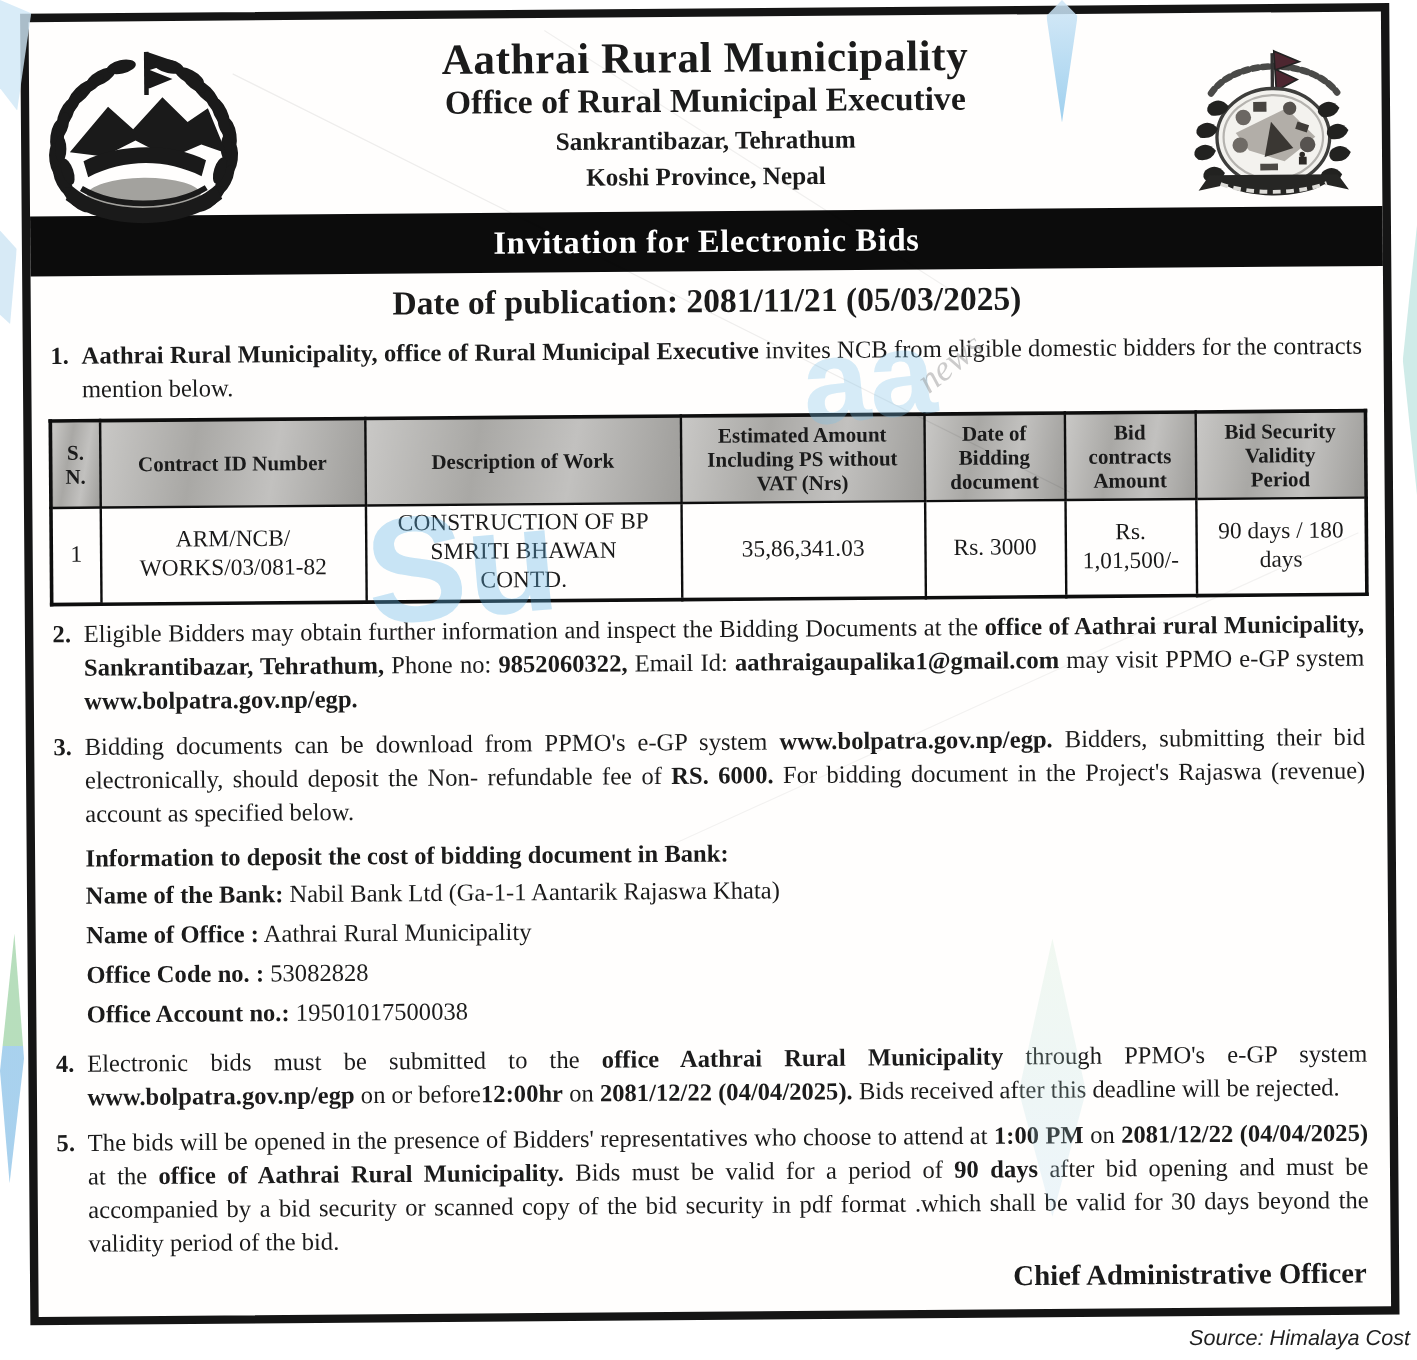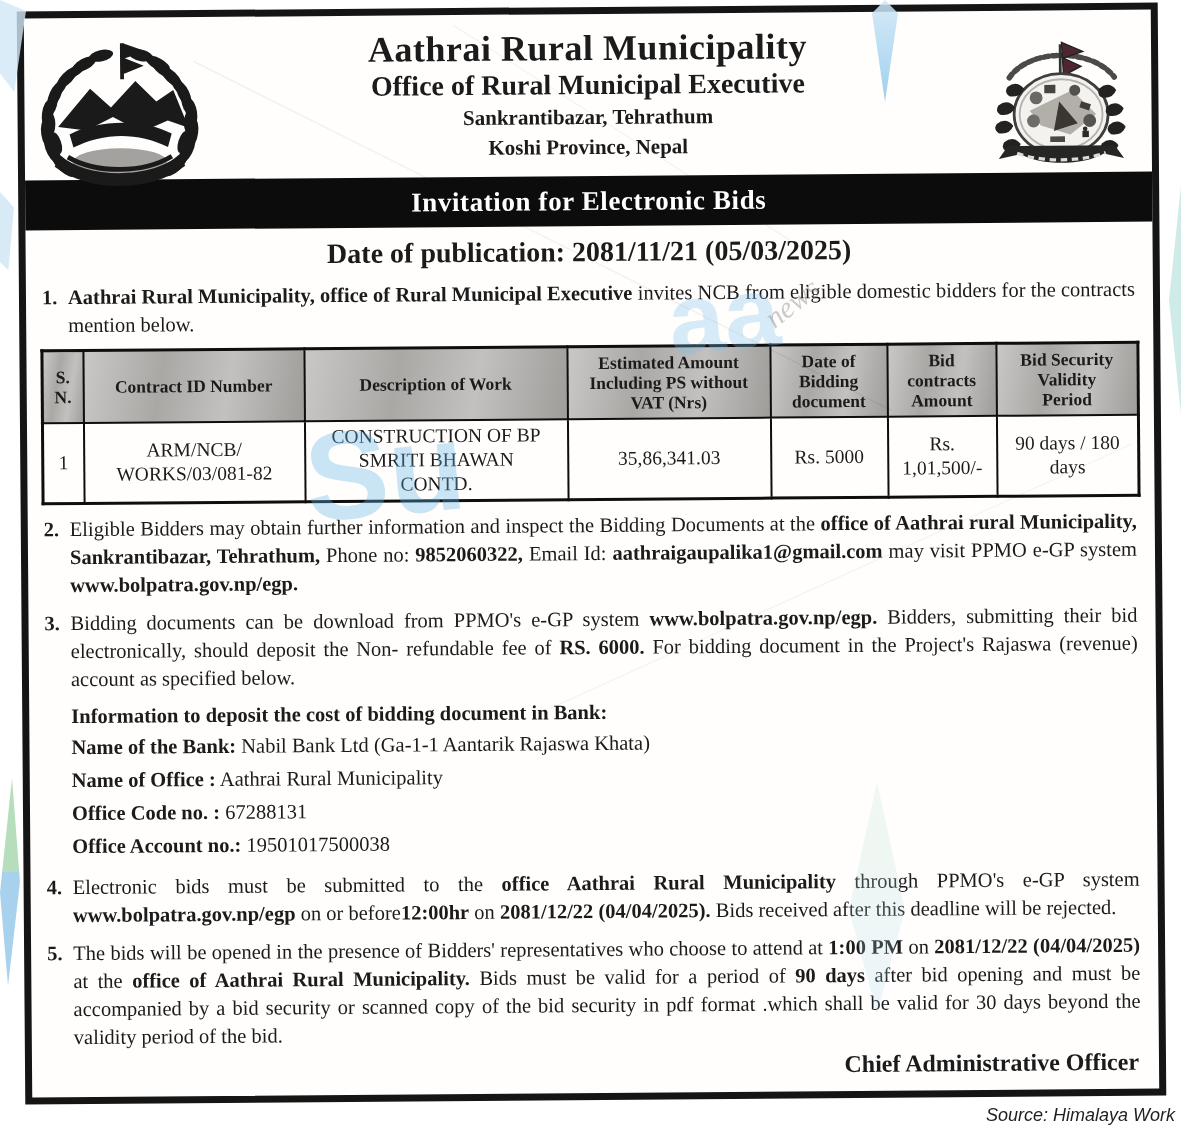--- a/index.html
+++ b/index.html
@@ -195,21 +195,21 @@
       </thead>
       <tbody>
         <tr>
           <td>1</td>
           <td>ARM/NCB/
 WORKS/03/081-82</td>
           <td>CONSTRUCTION OF BP
 SMRITI BHAWAN
 CONTD.</td>
           <td>35,86,341.03</td>
-          <td>Rs. 5000</td>
+          <td>Rs. 3000</td>
           <td>Rs.
 1,01,500/-</td>
           <td>90 days / 180
 days</td>
         </tr>
       </tbody>
     </table>
 
     <div class="item">
       <span class="num">2.</span>
@@ -218,21 +218,21 @@
 
     <div class="item">
       <span class="num">3.</span>
       <span class="body"><span>Bidding documents can be download from PPMO's e-GP system </span><span class="b">www.bolpatra.gov.np/egp.</span><span> Bidders, submitting their bid electronically, should deposit the Non- refundable fee of </span><span class="b">RS. 6000.</span><span> For bidding document in the Project's Rajaswa (revenue) account as specified below.</span></span>
     </div>
 
     <div class="bank-block">
       <div class="bank-heading">Information to deposit the cost of bidding document in Bank:</div>
       <div class="bank-line"><span class="b">Name of the Bank:</span><span> Nabil Bank Ltd (Ga-1-1 Aantarik Rajaswa Khata)</span></div>
       <div class="bank-line"><span class="b">Name of Office :</span><span> Aathrai Rural Municipality</span></div>
-      <div class="bank-line"><span class="b">Office Code no. :</span><span> 67288131</span></div>
+      <div class="bank-line"><span class="b">Office Code no. :</span><span> 53082828</span></div>
       <div class="bank-line"><span class="b">Office Account no.:</span><span> 19501017500038</span></div>
     </div>
 
     <div class="item">
       <span class="num">4.</span>
       <span class="body"><span>Electronic bids must be submitted to the </span><span class="b">office Aathrai Rural Municipality</span><span> through PPMO's e-GP system </span><span class="b">www.bolpatra.gov.np/egp</span><span> on or before</span><span class="b">12:00hr</span><span> on </span><span class="b">2081/12/22 (04/04/2025).</span><span> Bids received after this deadline will be rejected.</span></span>
     </div>
 
     <div class="item">
       <span class="num">5.</span>
@@ -251,13 +251,13 @@
 <div class="wm wm-aa">aa</div>
 <div class="wm wm-news">news</div>
 
 <div class="shape shape-tr-kite"></div>
 <div class="shape shape-tl-blob"></div>
 <div class="shape shape-l-strip"></div>
 <div class="shape shape-left-kite"></div>
 <div class="shape shape-center-leaf"></div>
 <div class="shape shape-right-sliver"></div>
 
-<div class="source-credit">Source: Himalaya Work</div>
+<div class="source-credit">Source: Himalaya Cost</div>
 
 </body></html>

